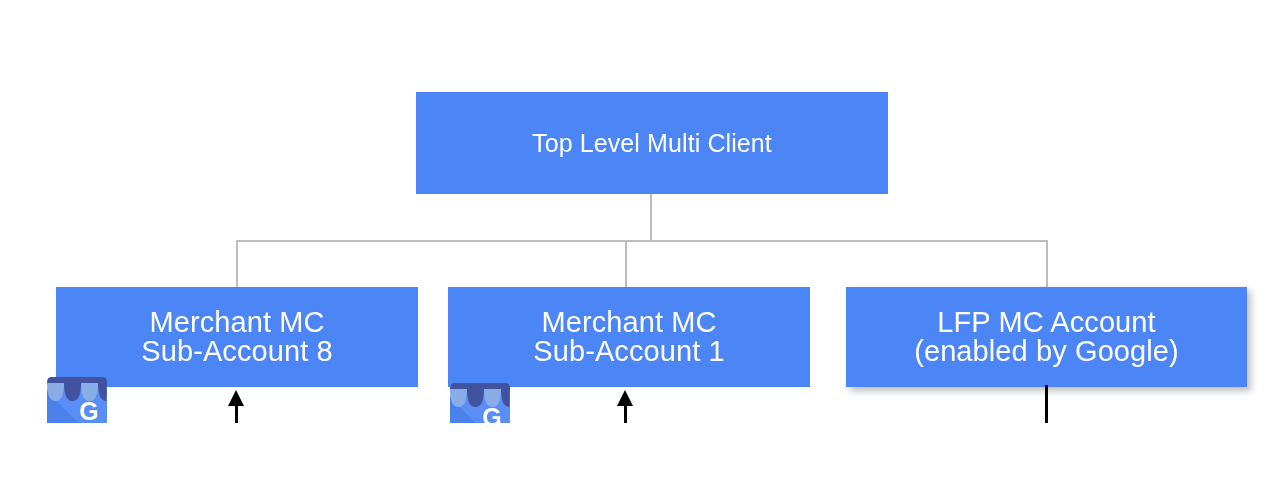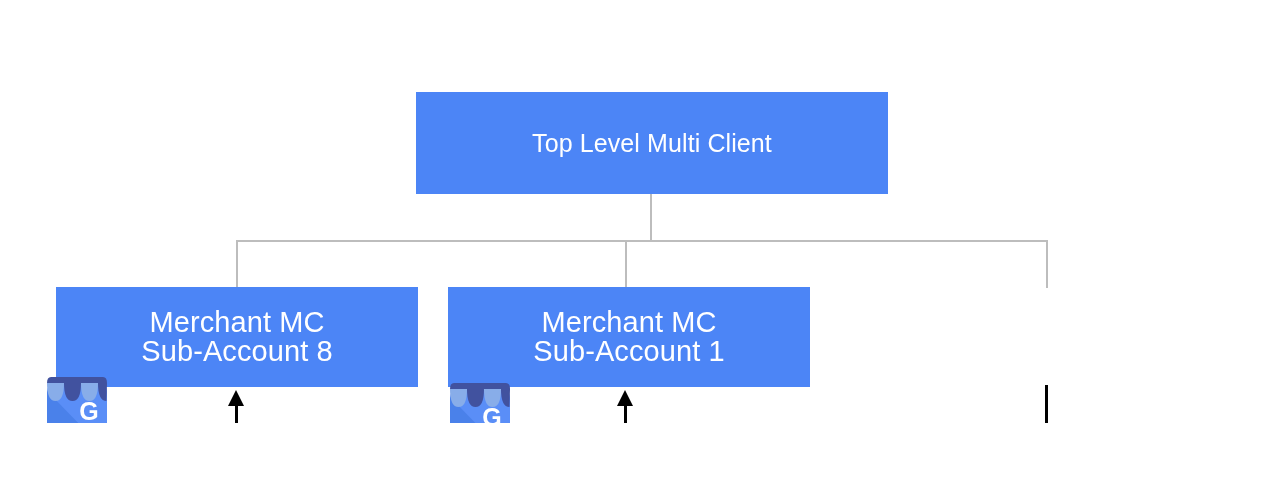--- a/index.html
+++ b/index.html
@@ -145,20 +145,26 @@
     </span>
   </div>
 
   <div class="node" id="node-sub2">
     <span class="lines">
       <span class="l1">Merchant MC</span>
       <span class="l2">Sub-Account 1</span>
     </span>
   </div>
 
+  <div class="node" id="node-lfp">
+    <span class="lines">
+      <span class="l1">LFP MC Account</span>
+      <span class="l2">(enabled by Google)</span>
+    </span>
+  </div>
 
   <svg class="gbp-icon" id="gbp-icon-1" viewBox="0 0 74 74">
     <defs>
       <linearGradient id="shadeA" x1="0" y1="0" x2="1" y2="1">
         <stop offset="0%" stop-color="#3f6fd6"></stop>
         <stop offset="55%" stop-color="#4c85f6"></stop>
         <stop offset="55.1%" stop-color="#5a8ef7"></stop>
         <stop offset="100%" stop-color="#5a8ef7"></stop>
       </linearGradient>
     </defs>

